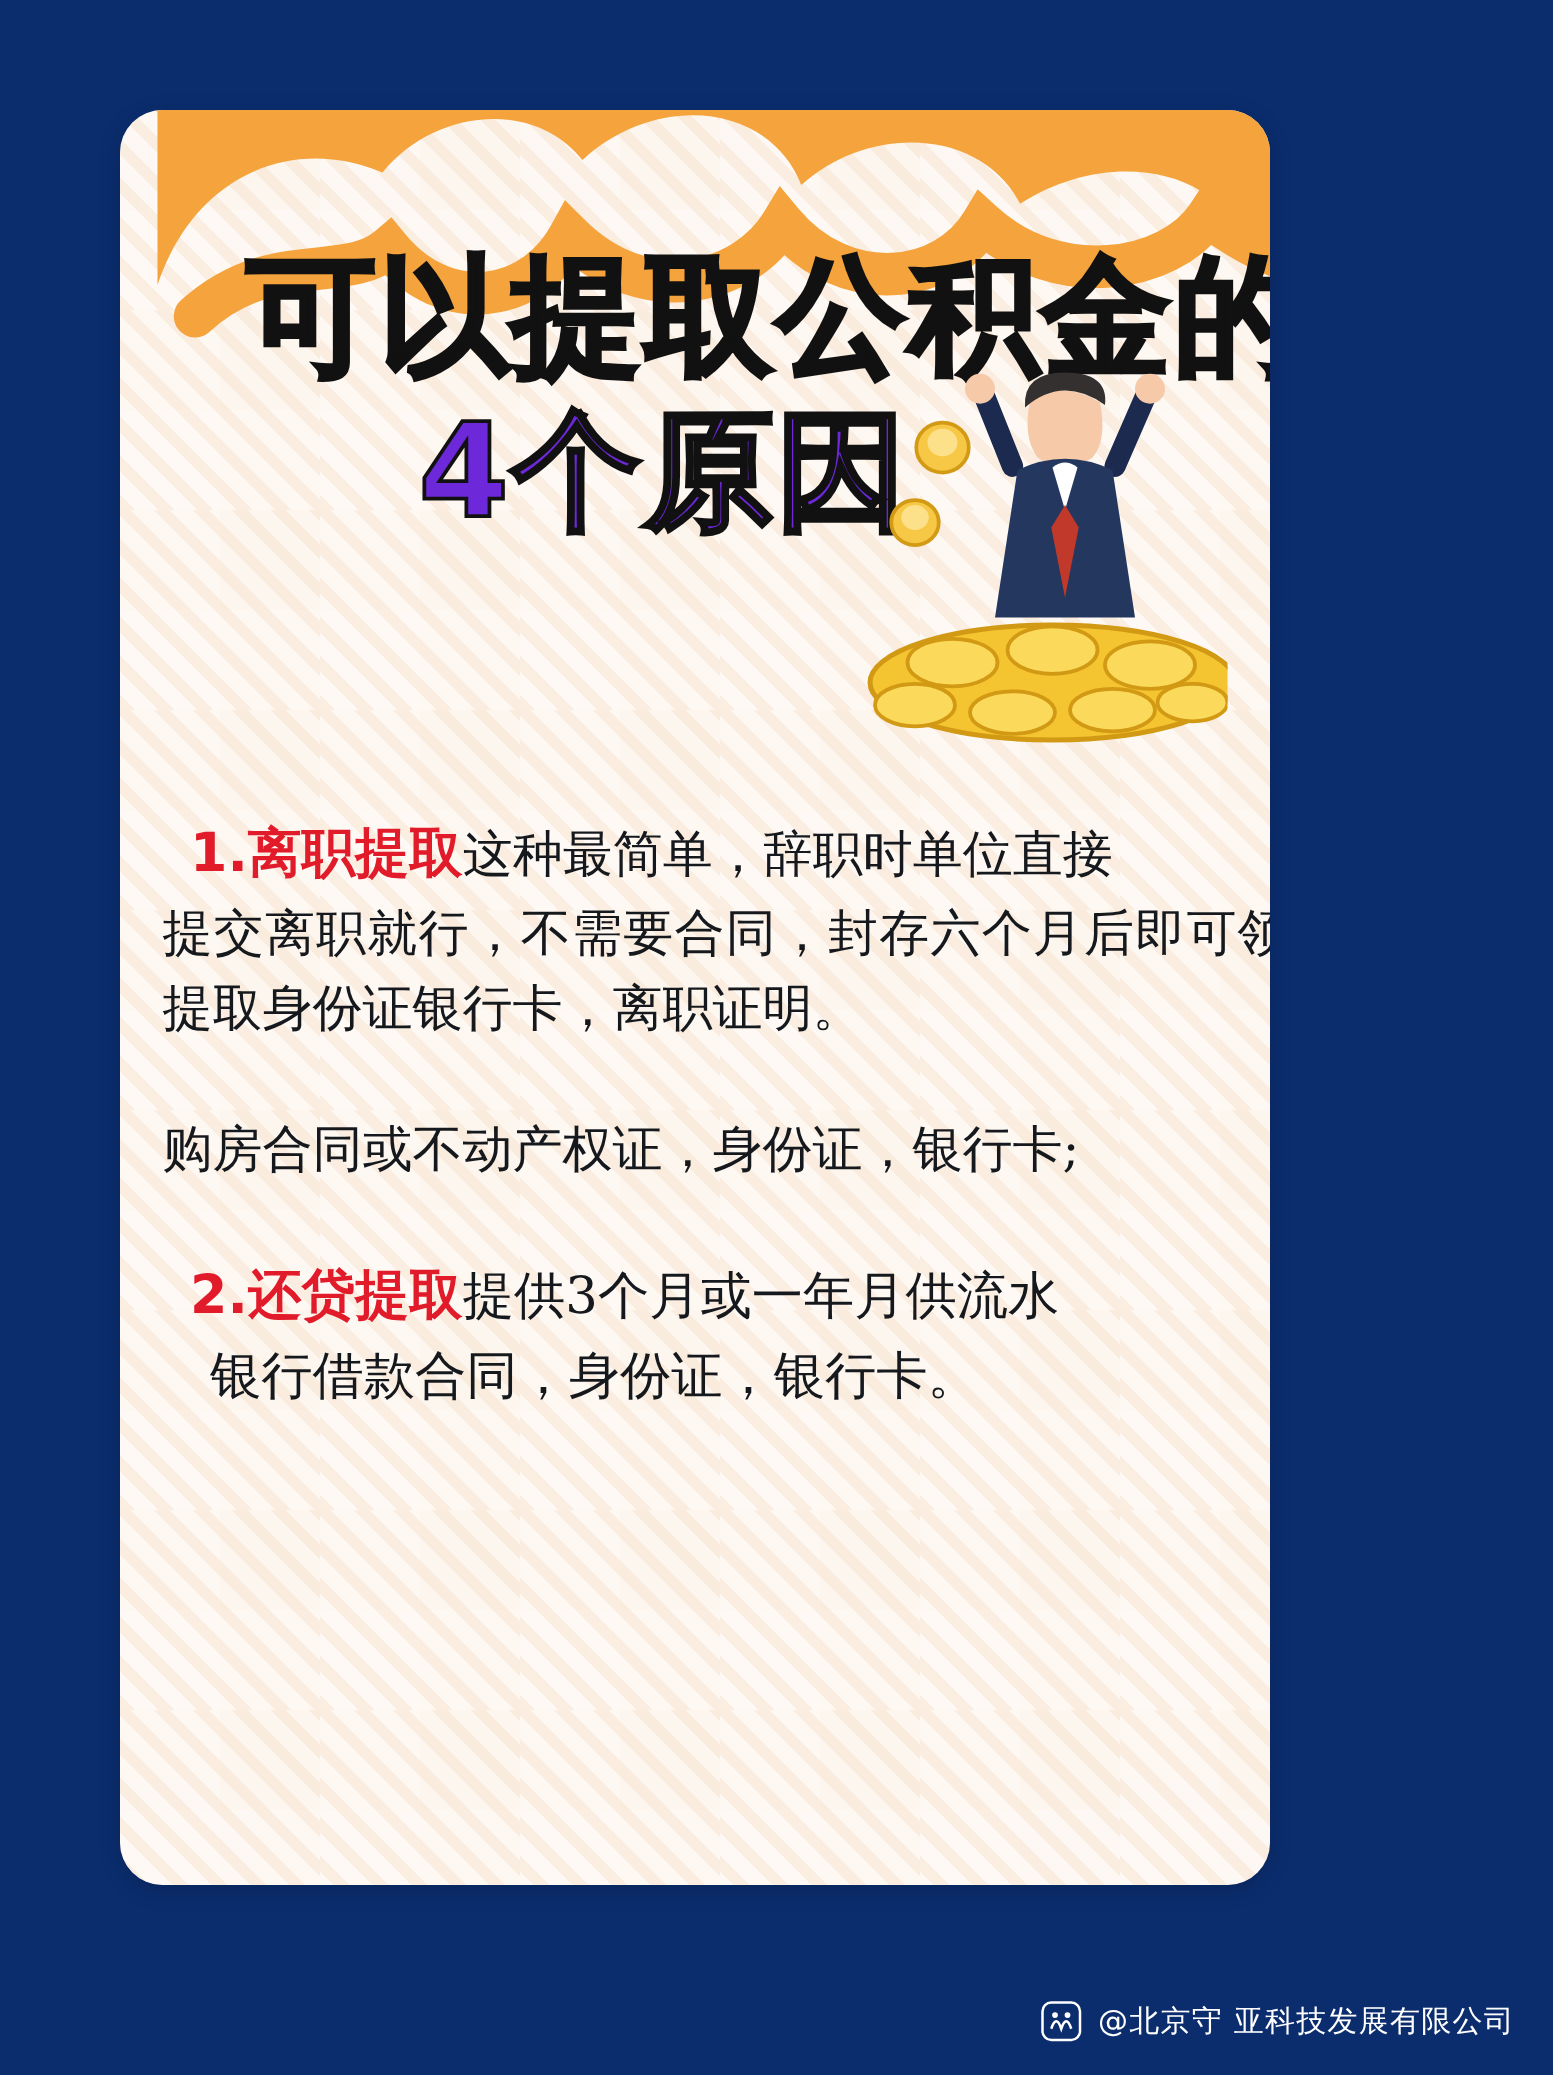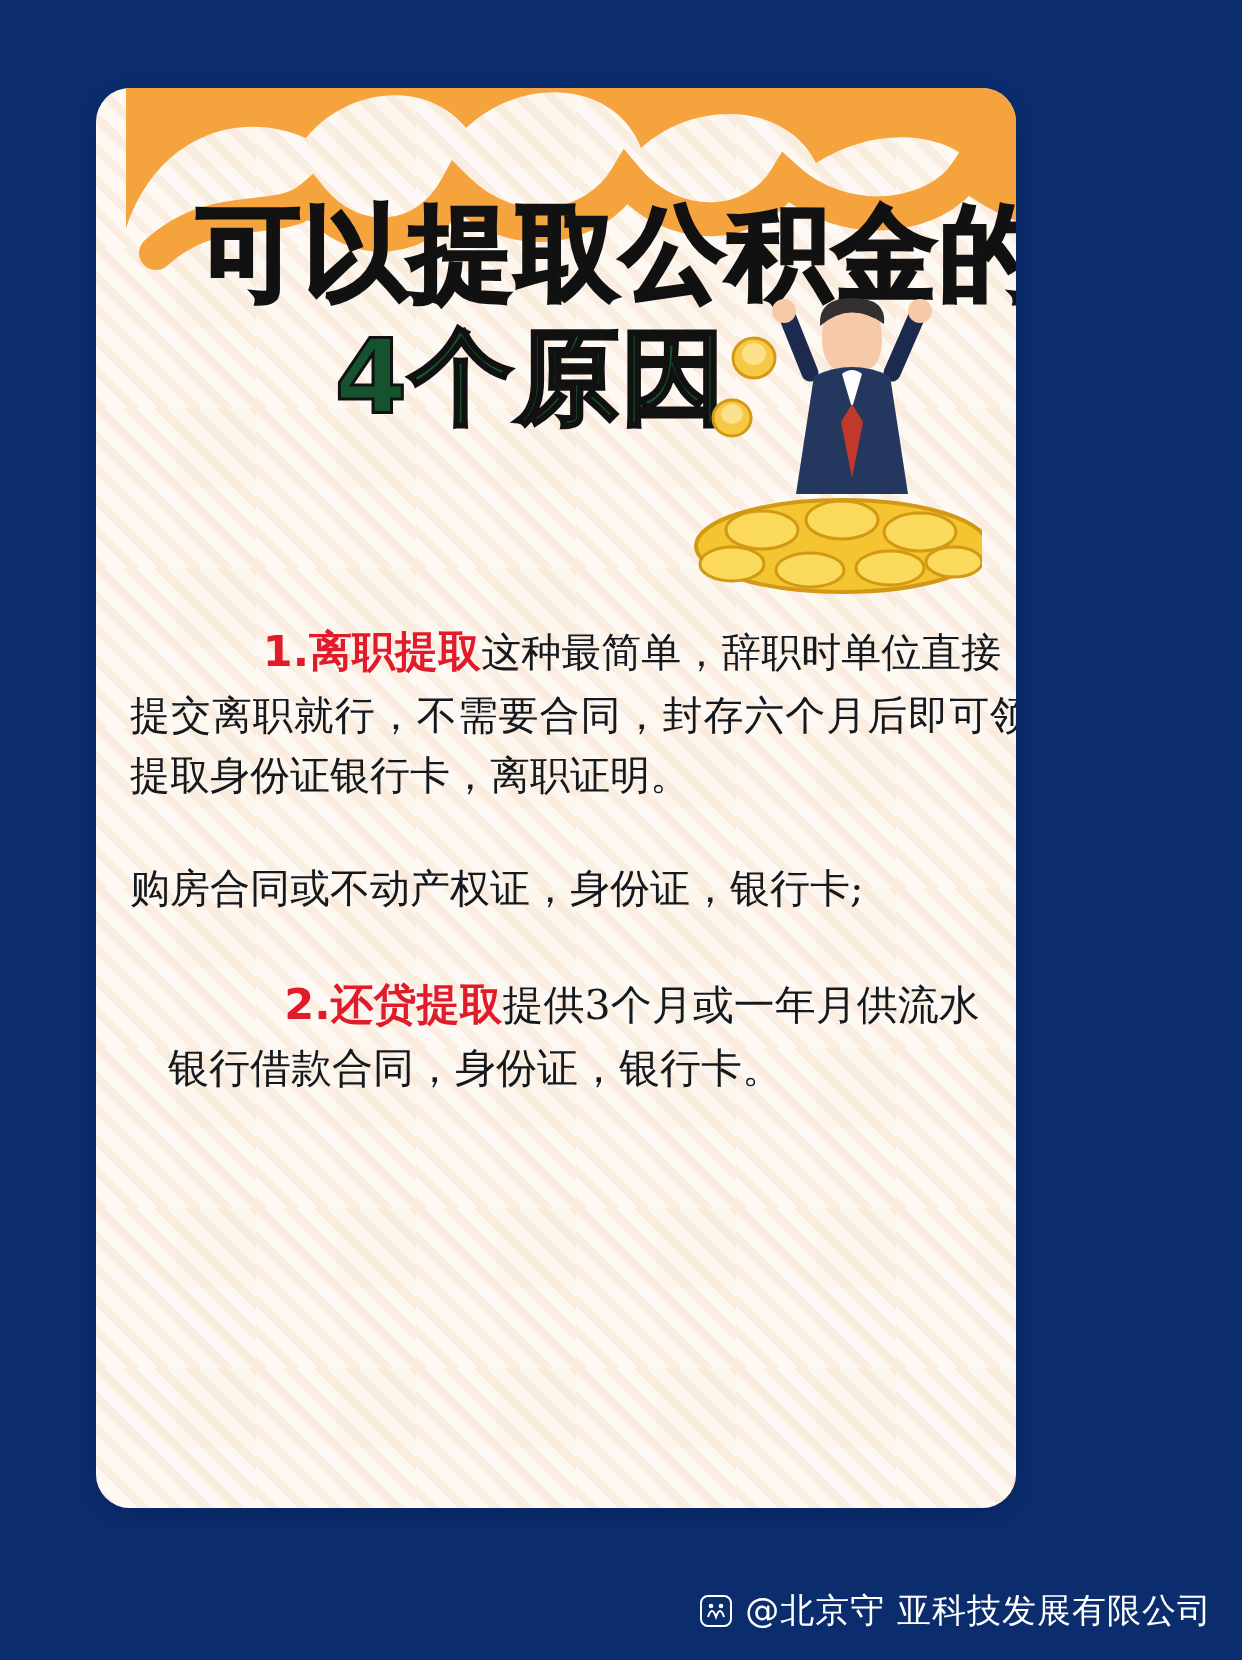--- a/index.html
+++ b/index.html
@@ -79,21 +79,21 @@
     line-height: 1.02;
     color: #111111;
     letter-spacing: 2px;
     -webkit-text-stroke: 3px #111;
   }
   .title-line2 {
     font-family: "DejaVu Sans", sans-serif;
     font-weight: bold;
     font-size: 104px;
     line-height: 1.15;
-    color: #14532d;
+    color: #6d28d9;
     letter-spacing: 2px;
     -webkit-text-stroke: 3px #111;
     margin-top: 12px;
     padding-right: 180px;
   }
 
   
   .illustration {
     position: absolute;
     right: 34px;
@@ -114,22 +114,23 @@
   .item { margin-bottom: 52px; }
   .item p {
     margin: 0;
     font-family: "DejaVu Serif", serif;
     font-size: 40px;
     line-height: 1.55;
     color: #15181c;
     text-align: justify;
   }
   .item .lead {
-    text-align: center;
+    text-align: left;
     text-indent: 22px;
+    margin-top: 32px;
   }
   .item .cont {
     text-indent: 0;
   }
   .hl {
     color: #e11b2a;
     font-family: "DejaVu Sans", sans-serif;
     font-weight: bold;
     font-size: 43px;
   }
@@ -140,21 +141,21 @@
   
   .footer {
     position: absolute;
     right: 30px;
     bottom: 26px;
     display: flex;
     align-items: center;
     gap: 12px;
     color: #ffffff;
     font-family: "DejaVu Sans", sans-serif;
-    font-size: 34px;
+    font-size: 24px;
     letter-spacing: 1px;
   }
   .footer .logo {
     width: 34px;
     height: 34px;
     display: inline-block;
   }
 </style>
 </head>
 <body>

